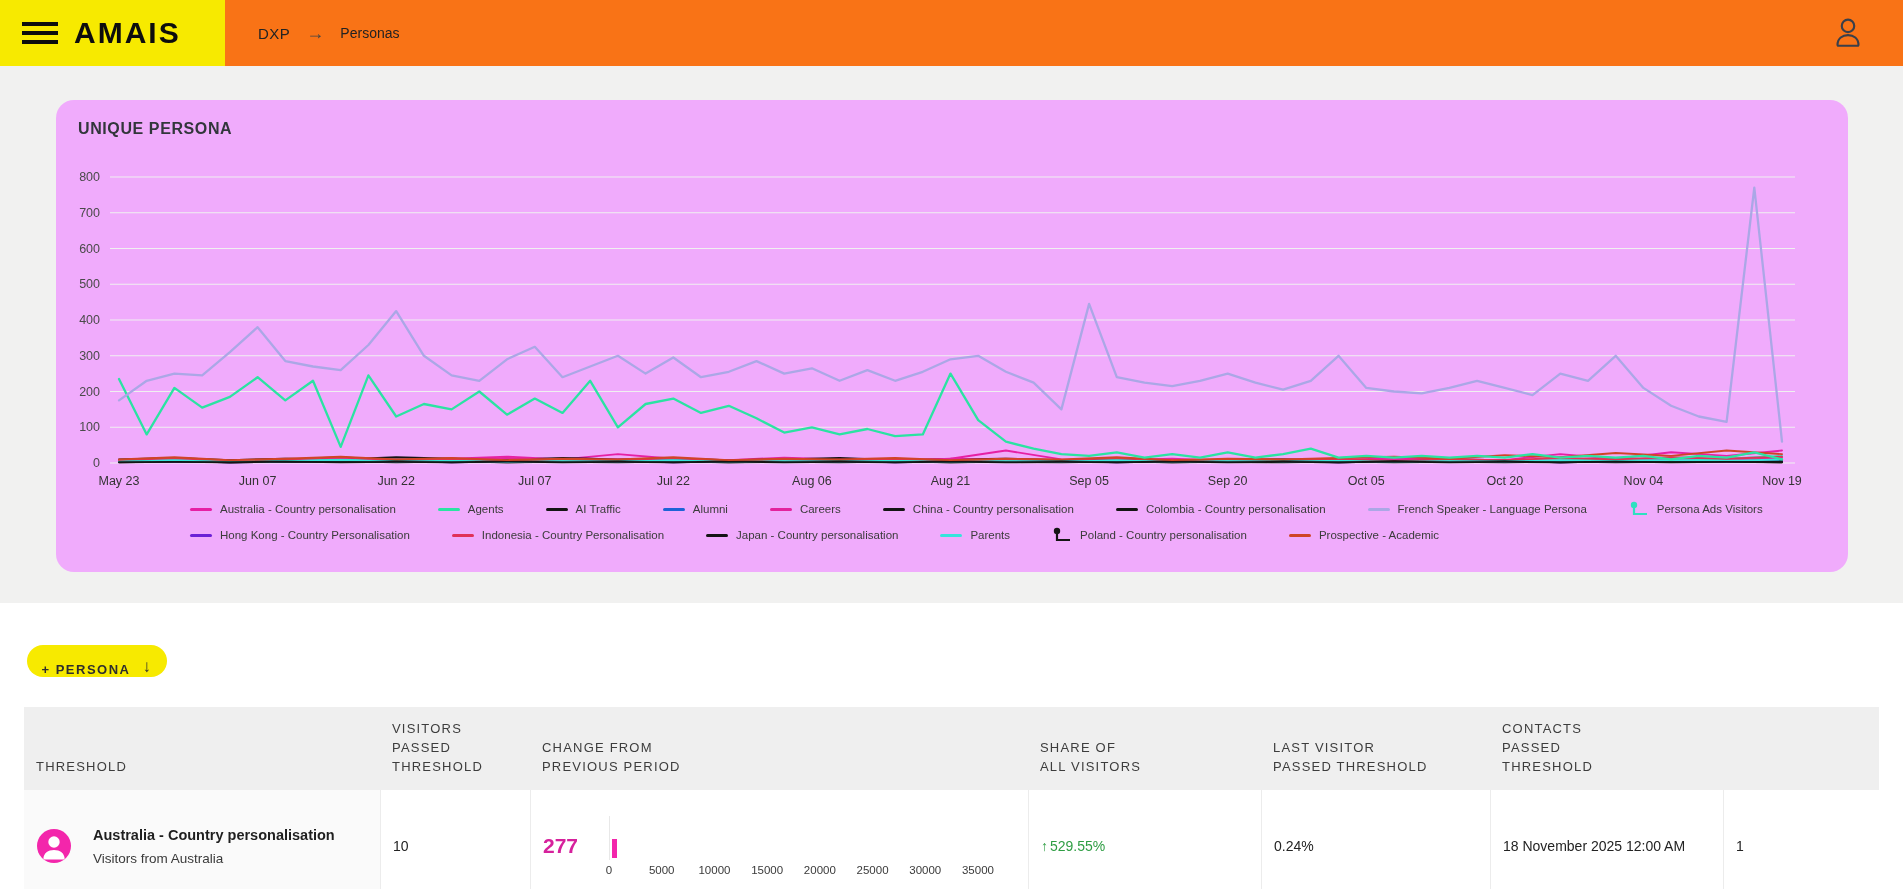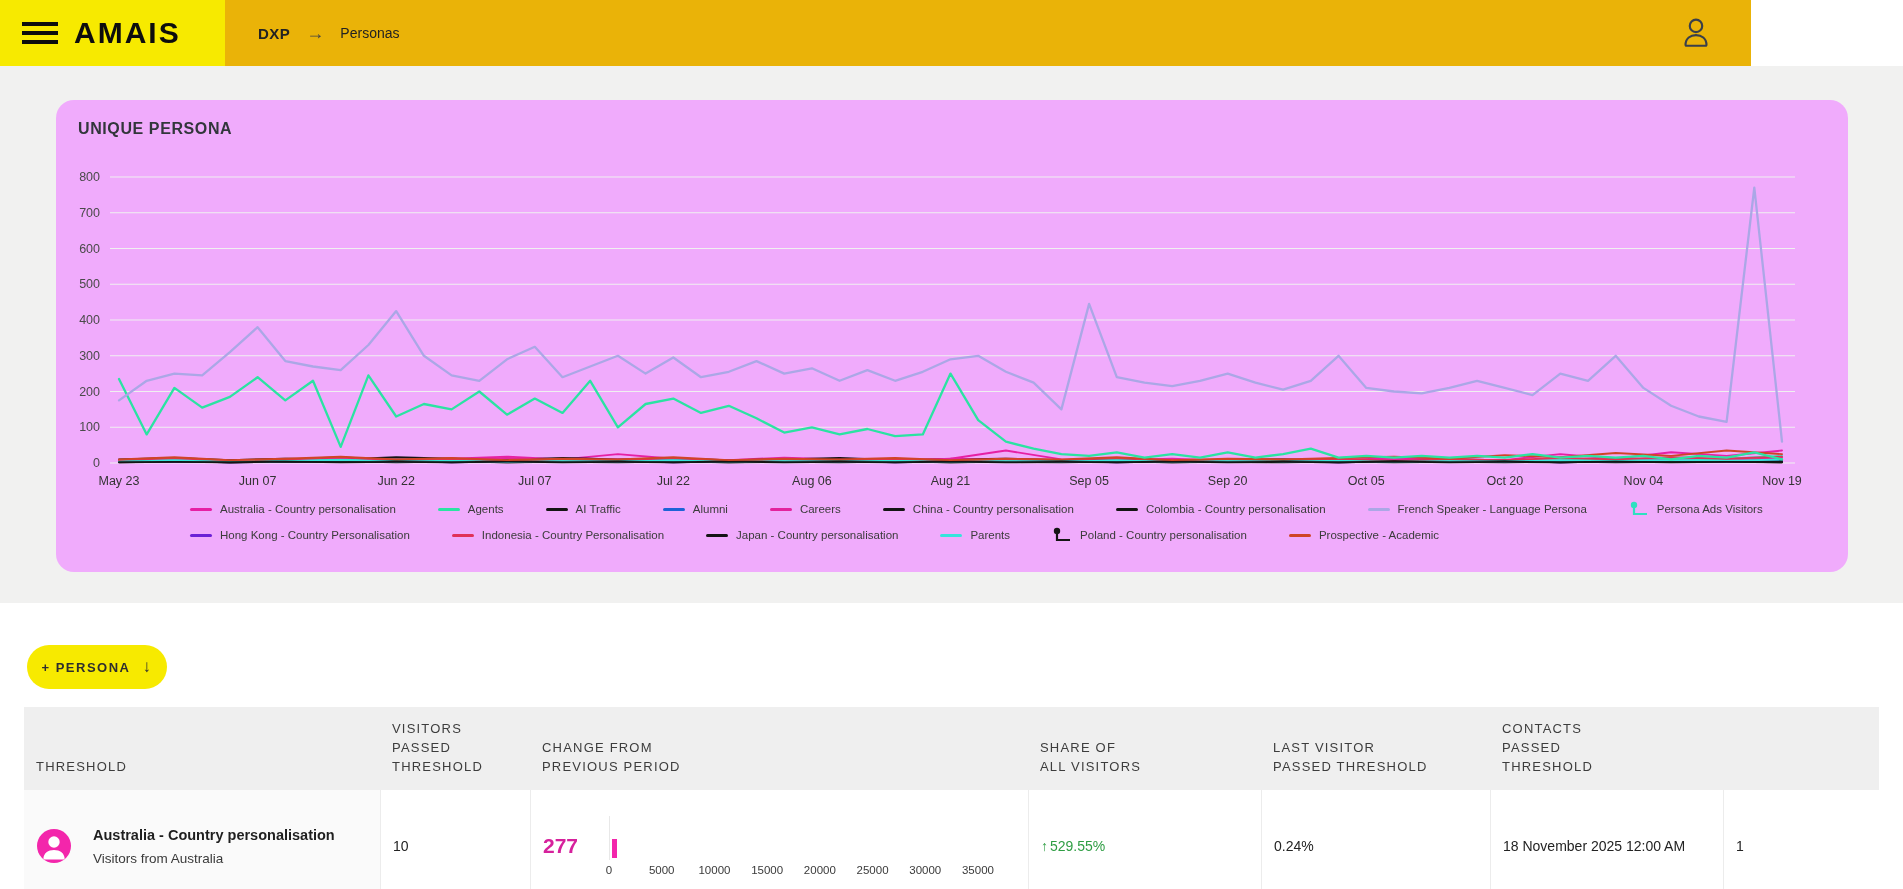--- a/index.html
+++ b/index.html
@@ -2,47 +2,47 @@
 <html style="--yellow: #f7ea00; --magenta: #d6219c; --avatar-pink: #f326ab; --green: #2f9e44; --gray-bg: #f1f1f0; --band: #efefef;"><head>
 <meta charset="utf-8">
 <style>
   :root{
     --yellow:#f7ea00; --magenta:#d6219c; --avatar-pink:#f326ab; --green:#2f9e44;
     --ink:#232323; --gray-bg:#f1f1f0; --band:#efefef;
   }
   *{box-sizing:border-box; margin:0; padding:0;}
   html,body{width:1903px; height:889px; overflow:hidden; background:#fff;
     font-family:"Liberation Sans", sans-serif; color:var(--ink);}
-  .topbar{position:absolute; left:0; top:0; width:1751px; height:66px; background:#eab308;}
+  .topbar{position:absolute; left:0; top:0; width:1903px; height:66px; background:#f97316;}
   .logo-block{position:absolute; left:0; top:0; width:225px; height:66px; background:var(--yellow);
     display:flex; align-items:center; gap:16px; padding-left:22px;}
   .hamburger{display:flex; flex-direction:column; gap:5px; width:36px; cursor:pointer;}
   .hamburger span{display:block; height:4px; background:#0d0d0d;}
   .logo-text{font-size:30px; font-weight:900; letter-spacing:2px; color:#0d0d0d;}
   .breadcrumb{position:absolute; left:258px; top:0; height:66px; display:flex; align-items:center; gap:16px;}
-  .crumb-root{font-size:15px; font-weight:bold; letter-spacing:.5px;}
+  .crumb-root{font-size:15px; font-weight:normal; letter-spacing:.5px;}
   .crumb-arrow{font-size:18px; color:#444;}
   .crumb-current{font-size:14px; color:#222;}
   .user-icon{position:absolute; right:38px; top:14px; width:34px; height:38px; cursor:pointer;}
 
   .gray-section{position:absolute; left:0; top:66px; width:1903px; height:537px; background:var(--gray-bg);}
   .chart-card{position:absolute; left:56px; top:34px; width:1792px; height:472px; background:#f0abfc;
     border-radius:18px; overflow:hidden;}
   .card-title{position:absolute; left:22px; top:20px; font-size:16px; font-weight:bold;
     letter-spacing:.6px; color:#32363b;}
   #chart-svg{position:absolute; left:20px; top:65px;}
   .legend-row{position:absolute; left:134px; display:flex; align-items:center; column-gap:42px; white-space:nowrap;}
   #legend-row-1{top:401px;}
   #legend-row-2{top:427px;}
   .legend-item{display:flex; align-items:center; gap:8px; font-size:11.5px; color:#3b3b3b; cursor:pointer;}
   .legend-line{display:inline-block; width:22px; height:3px; border-radius:2px;}
 
   .white-section{position:absolute; left:0; top:603px; width:1903px; height:286px; background:#fff;}
-  .persona-btn{position:absolute; left:27px; top:42px; width:140px; height:44px; border:none;
-    border-radius:24px; background:var(--yellow); display:flex; align-items:center; justify-content:center;
+  .persona-btn{position:absolute; left:27px; top:42px; width:140px; height:32px; border:none;
+    border-radius:24px; background:var(--yellow); display:flex; align-items:flex-end; justify-content:center;
     gap:12px; font-family:inherit; font-size:13px; font-weight:bold; letter-spacing:1.5px; color:#2e2e2e; cursor:pointer;}
   .btn-arrow{font-size:17px; font-weight:normal;}
 
   .personas-table{position:absolute; left:24px; top:104px; width:1855px;}
   .thead{display:grid; grid-template-columns:356px 150px 498px 233px 229px 233px 156px;
     height:83px; background:var(--band); align-items:end;}
   .th{padding:0 8px 13px 12px; font-size:13px; letter-spacing:1.2px; color:#3d3d3d;
     white-space:pre-line; line-height:1.45;}
   .sort-arrow{margin-left:6px; font-size:13px;}
   .trow{display:grid; grid-template-columns:356px 150px 498px 233px 229px 233px 156px;

